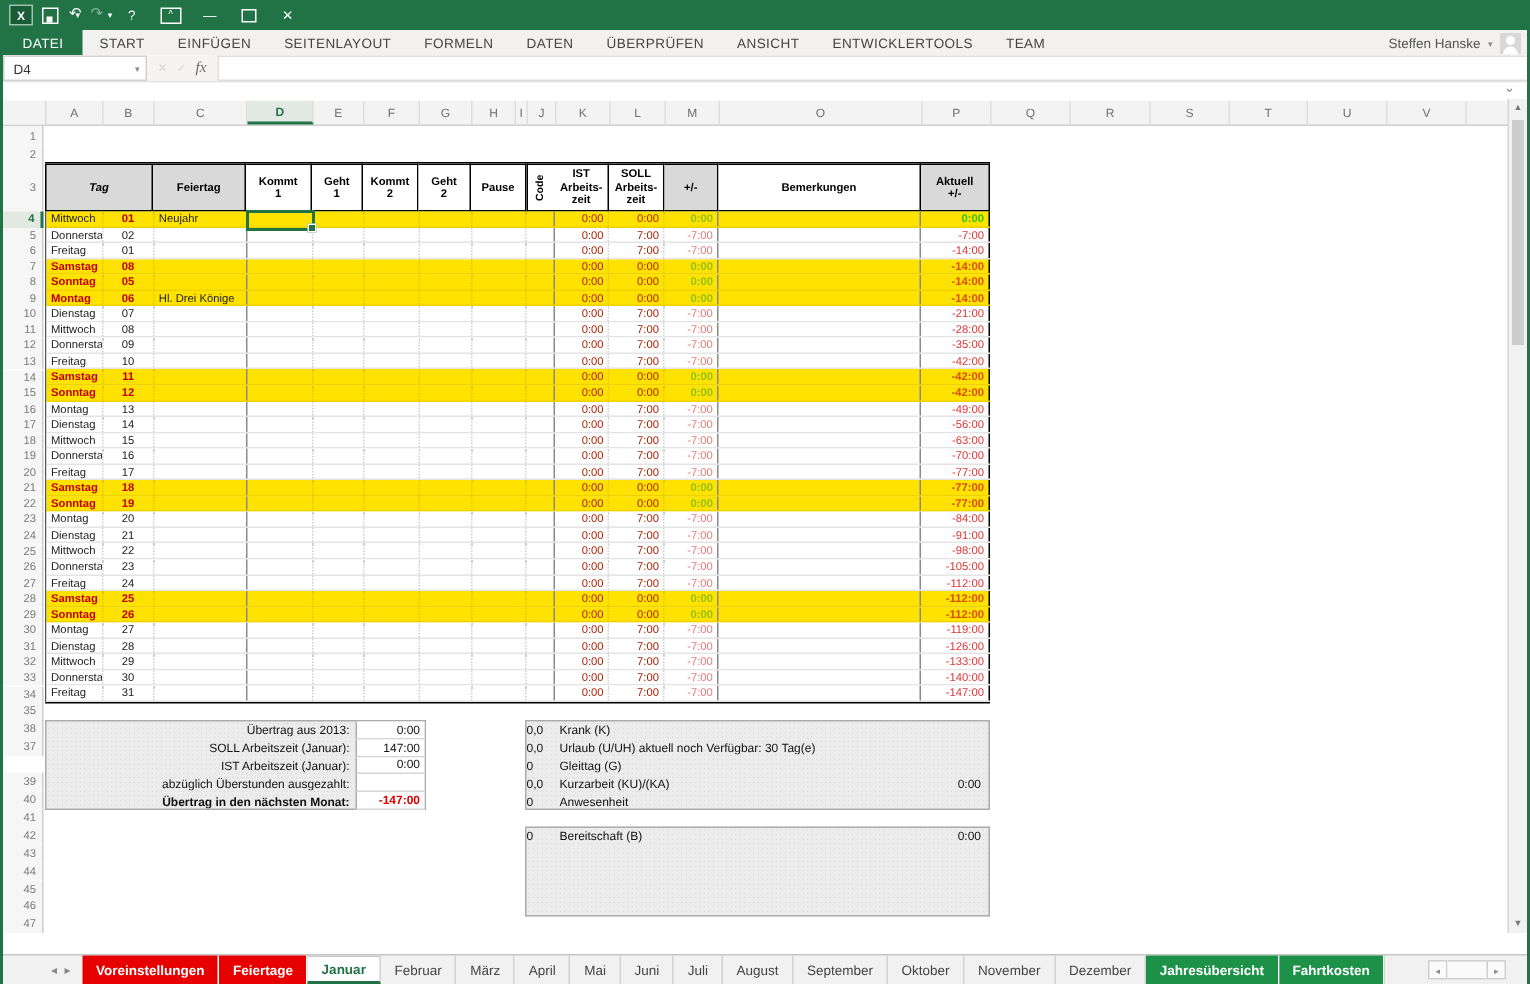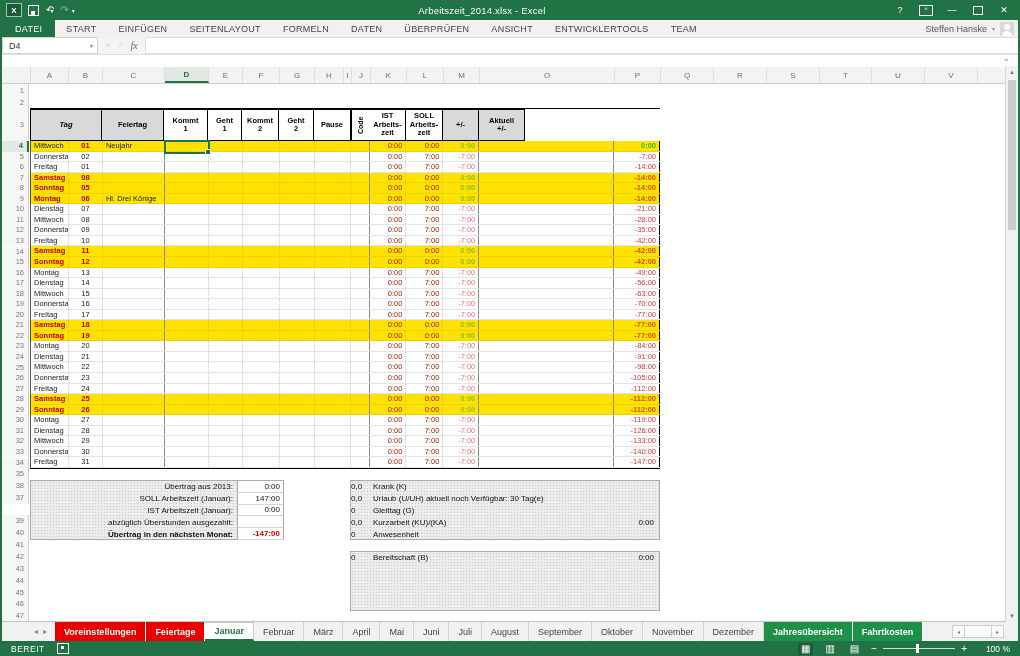--- a/index.html
+++ b/index.html
@@ -129,21 +129,20 @@
 <div class="app">
 
   <div class="titlebar">
     <div class="xlicon">X</div>
     <div class="qat">
       <div class="floppy"></div>
       <div class="qbtn">↶<span class="tinycaret">▾</span></div>
       <div class="qbtn dim">↷</div>
       <div class="qbtn"><span class="tinycaret">▾</span></div>
     </div>
-    <div class="title-center">Arbeitszeit_2014.xlsx - Excel</div>
     <div class="wcontrols wcontrols-group" style="display:flex;align-items:center;gap:2px;margin-right:2px;">
       <div class="wbtn">?</div>
       <div class="wbtn">
           <span class="ribopt">˄</span>
         </div>
       <div class="wbtn">—</div>
       <div class="wbtn">
           <span class="maxbox"></span>
         </div>
       <div class="wbtn">✕</div>
@@ -278,20 +277,21 @@
 2</div>
         <div class="hcell" style="width: 37px;">Pause</div>
         <div class="hcell hvert" style="width: 19px;">Code</div>
         <div class="hcell" style="width: 36px;">IST
 Arbeits-
 zeit</div>
         <div class="hcell" style="width: 37px;">SOLL
 Arbeits-
 zeit</div>
         <div class="hcell hgray" style="width: 36px;">+/-</div>
+        <div class="hcell" style="width: 135px;">Bemerkungen</div>
         <div class="hcell hgray" style="width: 46px;">Aktuell
 +/-</div>
       </div>
     <div class="days">
         <div class="drow yl">
           <div class="dc c-day">Mittwoch</div>
           <div class="dc c-date red">01</div>
           <div class="dc c-fei">Neujahr</div>
           <div class="dc c-k1"></div>
           <div class="dc c-g1"></div>
@@ -889,37 +889,20 @@
         <div class="stab green">Jahresübersicht</div>
         <div class="stab green">Fahrtkosten</div>
       </div>
     <div class="hscroll">
       <div class="hbtn">◂</div>
       <div class="htrack"></div>
       <div class="hbtn">▸</div>
     </div>
   </div>
 
-  <div class="statusbar">
-    <span class="ready">BEREIT</span>
-    <span class="macroicon"></span>
-    <div class="sb-right">
-      <span class="viewico on">▦</span>
-      <span class="viewico">▥</span>
-      <span class="viewico">▤</span>
-      <div class="zoomslider">
-        <span class="zsign">−</span>
-        <div class="ztrack">
-            <div class="zthumb"></div>
-          </div>
-        <span class="zsign">+</span>
-      </div>
-      <span class="zoomval">100 %</span>
-    </div>
-  </div>
 
 </div>
 
 <div class="vscroll">
   <div class="varrow">▲</div>
   <div class="vthumb"></div>
   <div class="varrow bot">▼</div>
 </div>
 
 </body></html>

